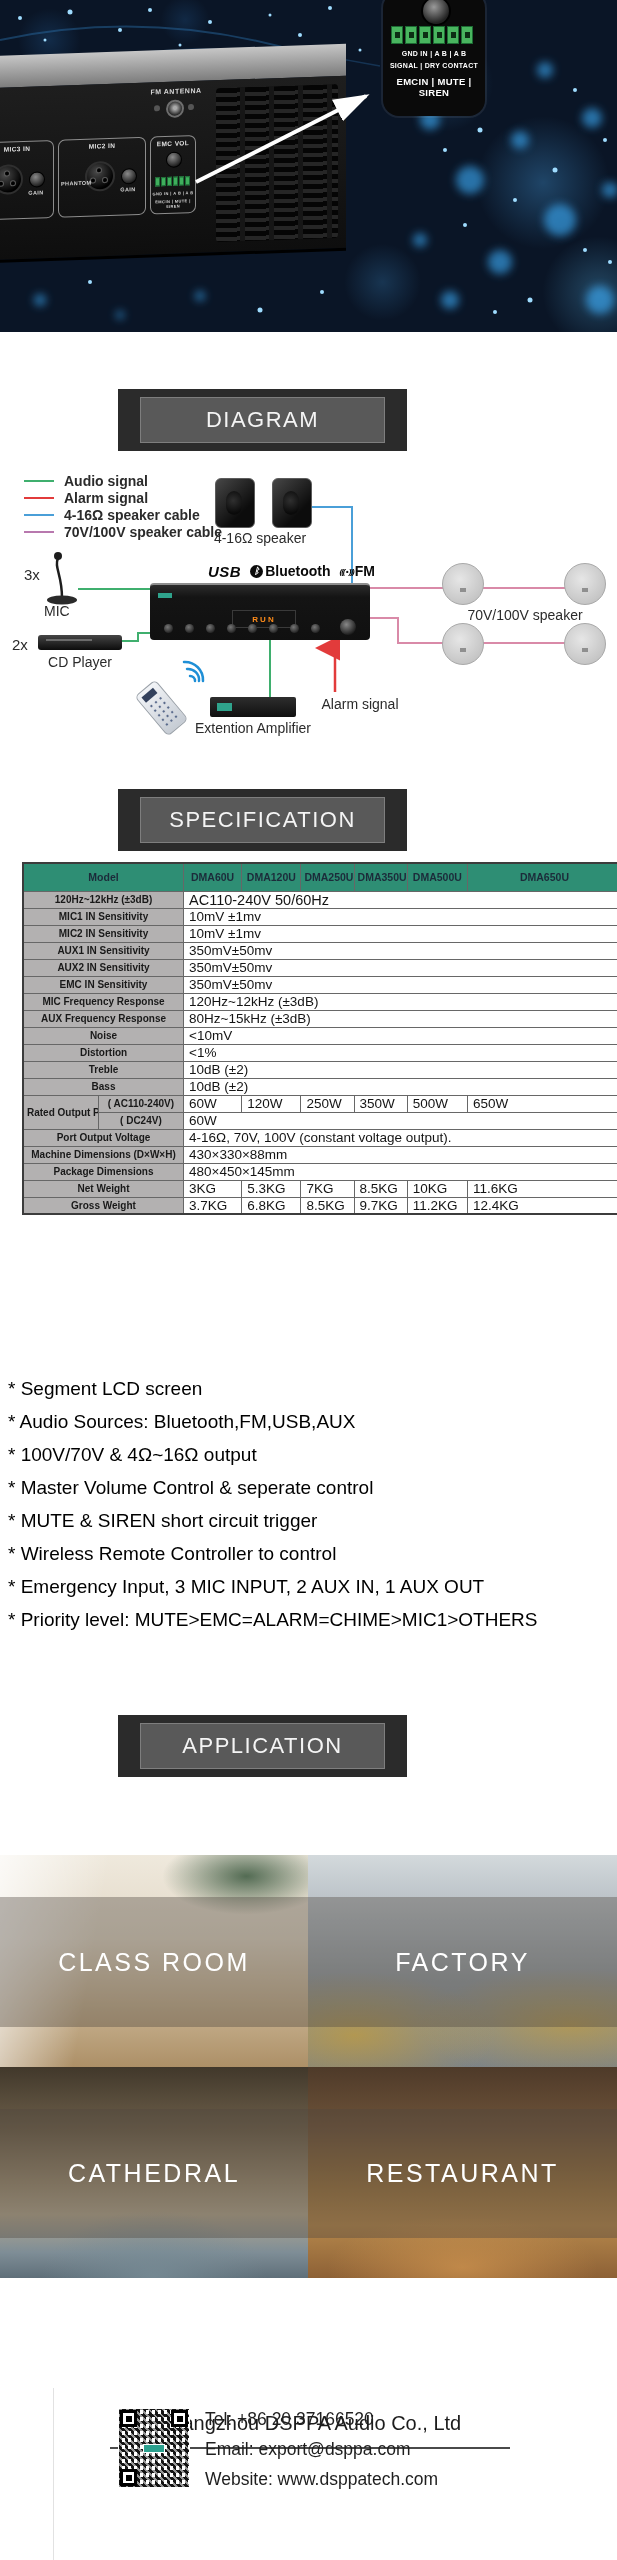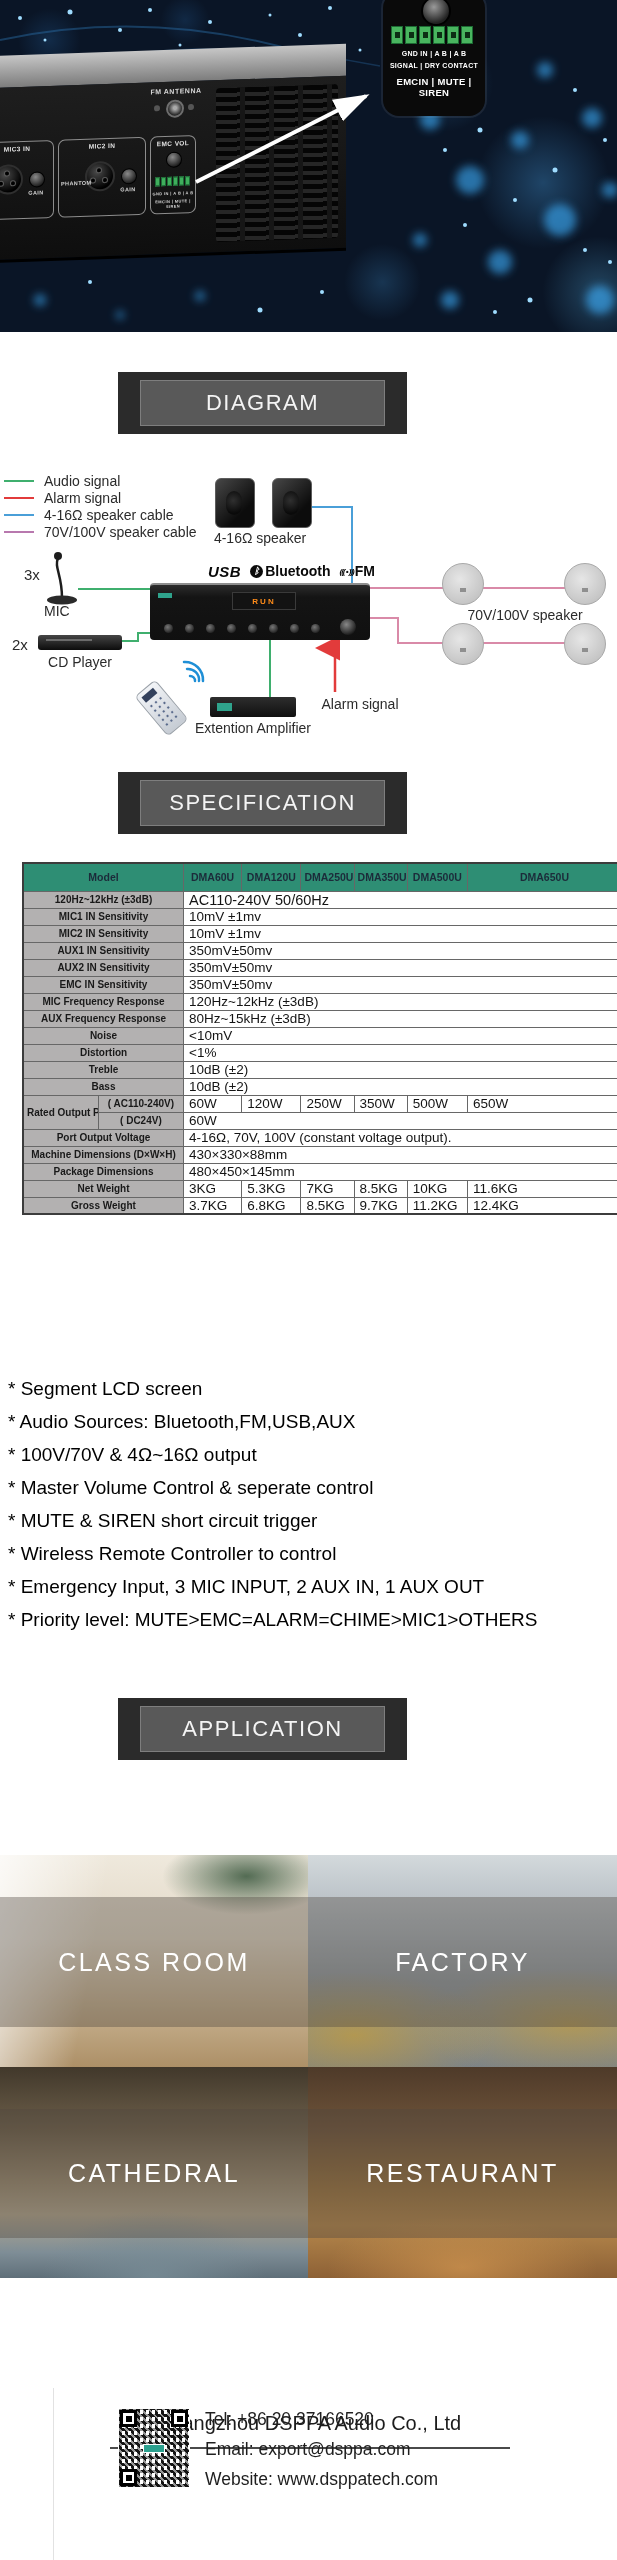--- a/index.html
+++ b/index.html
@@ -60,51 +60,51 @@
   .ipin::after{content:"";position:absolute;left:3px;top:5px;width:5px;height:6px;background:#0c2f14;}
   .inset .l1,.inset .l2{position:absolute;left:0;right:0;text-align:center;color:#fff;
     font-weight:bold;font-size:7px;letter-spacing:.3px;}
   .inset .l1{top:58px;} .inset .l2{top:70px;}
   .inset .l3{position:absolute;left:0;right:0;top:84px;text-align:center;color:#fff;
     font-weight:bold;font-size:9.5px;letter-spacing:.3px;}
   .hero .arrow{position:absolute;left:0;top:0;}
 
   
   .banner{position:absolute;left:118px;width:289px;height:62px;background:#2b2b2b;
-    padding:8px 22px;box-sizing:border-box;}
+    padding:8px 22px;box-sizing:border-box;margin-top:17px;}
   .banner .inner{width:100%;height:100%;background:#595959;border:1px solid #7e7e7e;
     box-sizing:border-box;display:flex;align-items:center;justify-content:center;
     color:#f4f4f4;font-size:22px;letter-spacing:1.5px;}
   .b-diagram{top:372px;} .b-spec{top:772px;} .b-feat{top:1255px;} .b-app{top:1698px;}
 
   
   .diagram{position:absolute;left:0;top:470px;width:617px;height:275px;font-size:14px;color:#2b2b2b;}
   .diagram .lines{position:absolute;left:0;top:0;}
-  .legend{position:absolute;left:4px;top:2px;}
+  .legend{position:absolute;left:24px;top:2px;font-weight:bold;}
   .legend .row{display:flex;align-items:center;height:17px;}
   .legend .sw{width:30px;height:2px;margin-right:10px;}
   .sw0{background:#3faf6e;} .sw1{background:#e23b3b;} .sw2{background:#4a9fd8;} .sw3{background:#b878ae;}
   .wspk{position:absolute;top:8px;width:38px;height:48px;border-radius:6px;border:1px solid #5c5c5c;
     background:linear-gradient(135deg,#474747,#0c0c0c 70%);}
   .wspk::after{content:"";position:absolute;left:10px;top:12px;width:16px;height:24px;
     border-radius:50%/40%;background:radial-gradient(circle at 45% 40%, #303030, #0a0a0a 75%);}
   .lbl-4-16{position:absolute;left:200px;top:60px;width:120px;text-align:center;}
   .media-logos{position:absolute;left:208px;top:90px;width:170px;height:22px;display:flex;
     align-items:center;gap:9px;}
   .usb-logo{font-size:15px;font-weight:900;font-style:italic;letter-spacing:.5px;color:#090909;}
   .bt-logo{display:flex;align-items:center;gap:2px;font-size:14px;font-weight:bold;color:#090909;}
   .bt-ico{display:inline-flex;align-items:center;justify-content:center;width:13px;height:13px;
     border-radius:50%;background:#0b0b0b;color:#fff;font-size:9px;
     font-family:"DejaVu Sans", sans-serif;}
   .fm-logo{display:flex;align-items:center;gap:1px;font-weight:bold;color:#090909;}
   .fm-waves{font-size:8px;letter-spacing:-1px;color:#090909;}
   .d-amp{position:absolute;left:150px;top:113px;width:220px;height:55px;border-radius:4px;
     background:linear-gradient(180deg,#2c2c2c 0%,#141414 22%,#101010 100%);border-top:2px solid #8e8e8e;}
   .d-amp .logo{position:absolute;left:8px;top:8px;width:14px;height:5px;background:#2fa38c;}
-  .d-amp .disp{position:absolute;left:82px;top:7px;width:62px;height:16px;background:#131313;
+  .d-amp .disp{position:absolute;left:82px;top:25px;width:62px;height:16px;background:#131313;
     border:1px solid #3a3a3a;color:#ff8c1a;font-size:8px;letter-spacing:2px;font-weight:bold;
     display:flex;align-items:center;justify-content:center;}
   .d-amp .knobs{position:absolute;left:14px;bottom:7px;width:168px;display:flex;gap:12px;}
   .d-amp .knobs i{width:9px;height:9px;border-radius:50%;
     background:radial-gradient(circle at 40% 35%,#777,#222 75%);}
   .d-amp .big{position:absolute;right:14px;bottom:5px;width:16px;height:16px;border-radius:50%;
     background:radial-gradient(circle at 40% 35%,#888,#1a1a1a 75%);}
   .lbl-3x{position:absolute;left:24px;top:96px;font-size:15px;}
   .lbl-mic{position:absolute;left:44px;top:133px;width:44px;text-align:left;}
   .cd{position:absolute;left:38px;top:165px;width:84px;height:15px;border-radius:3px;

